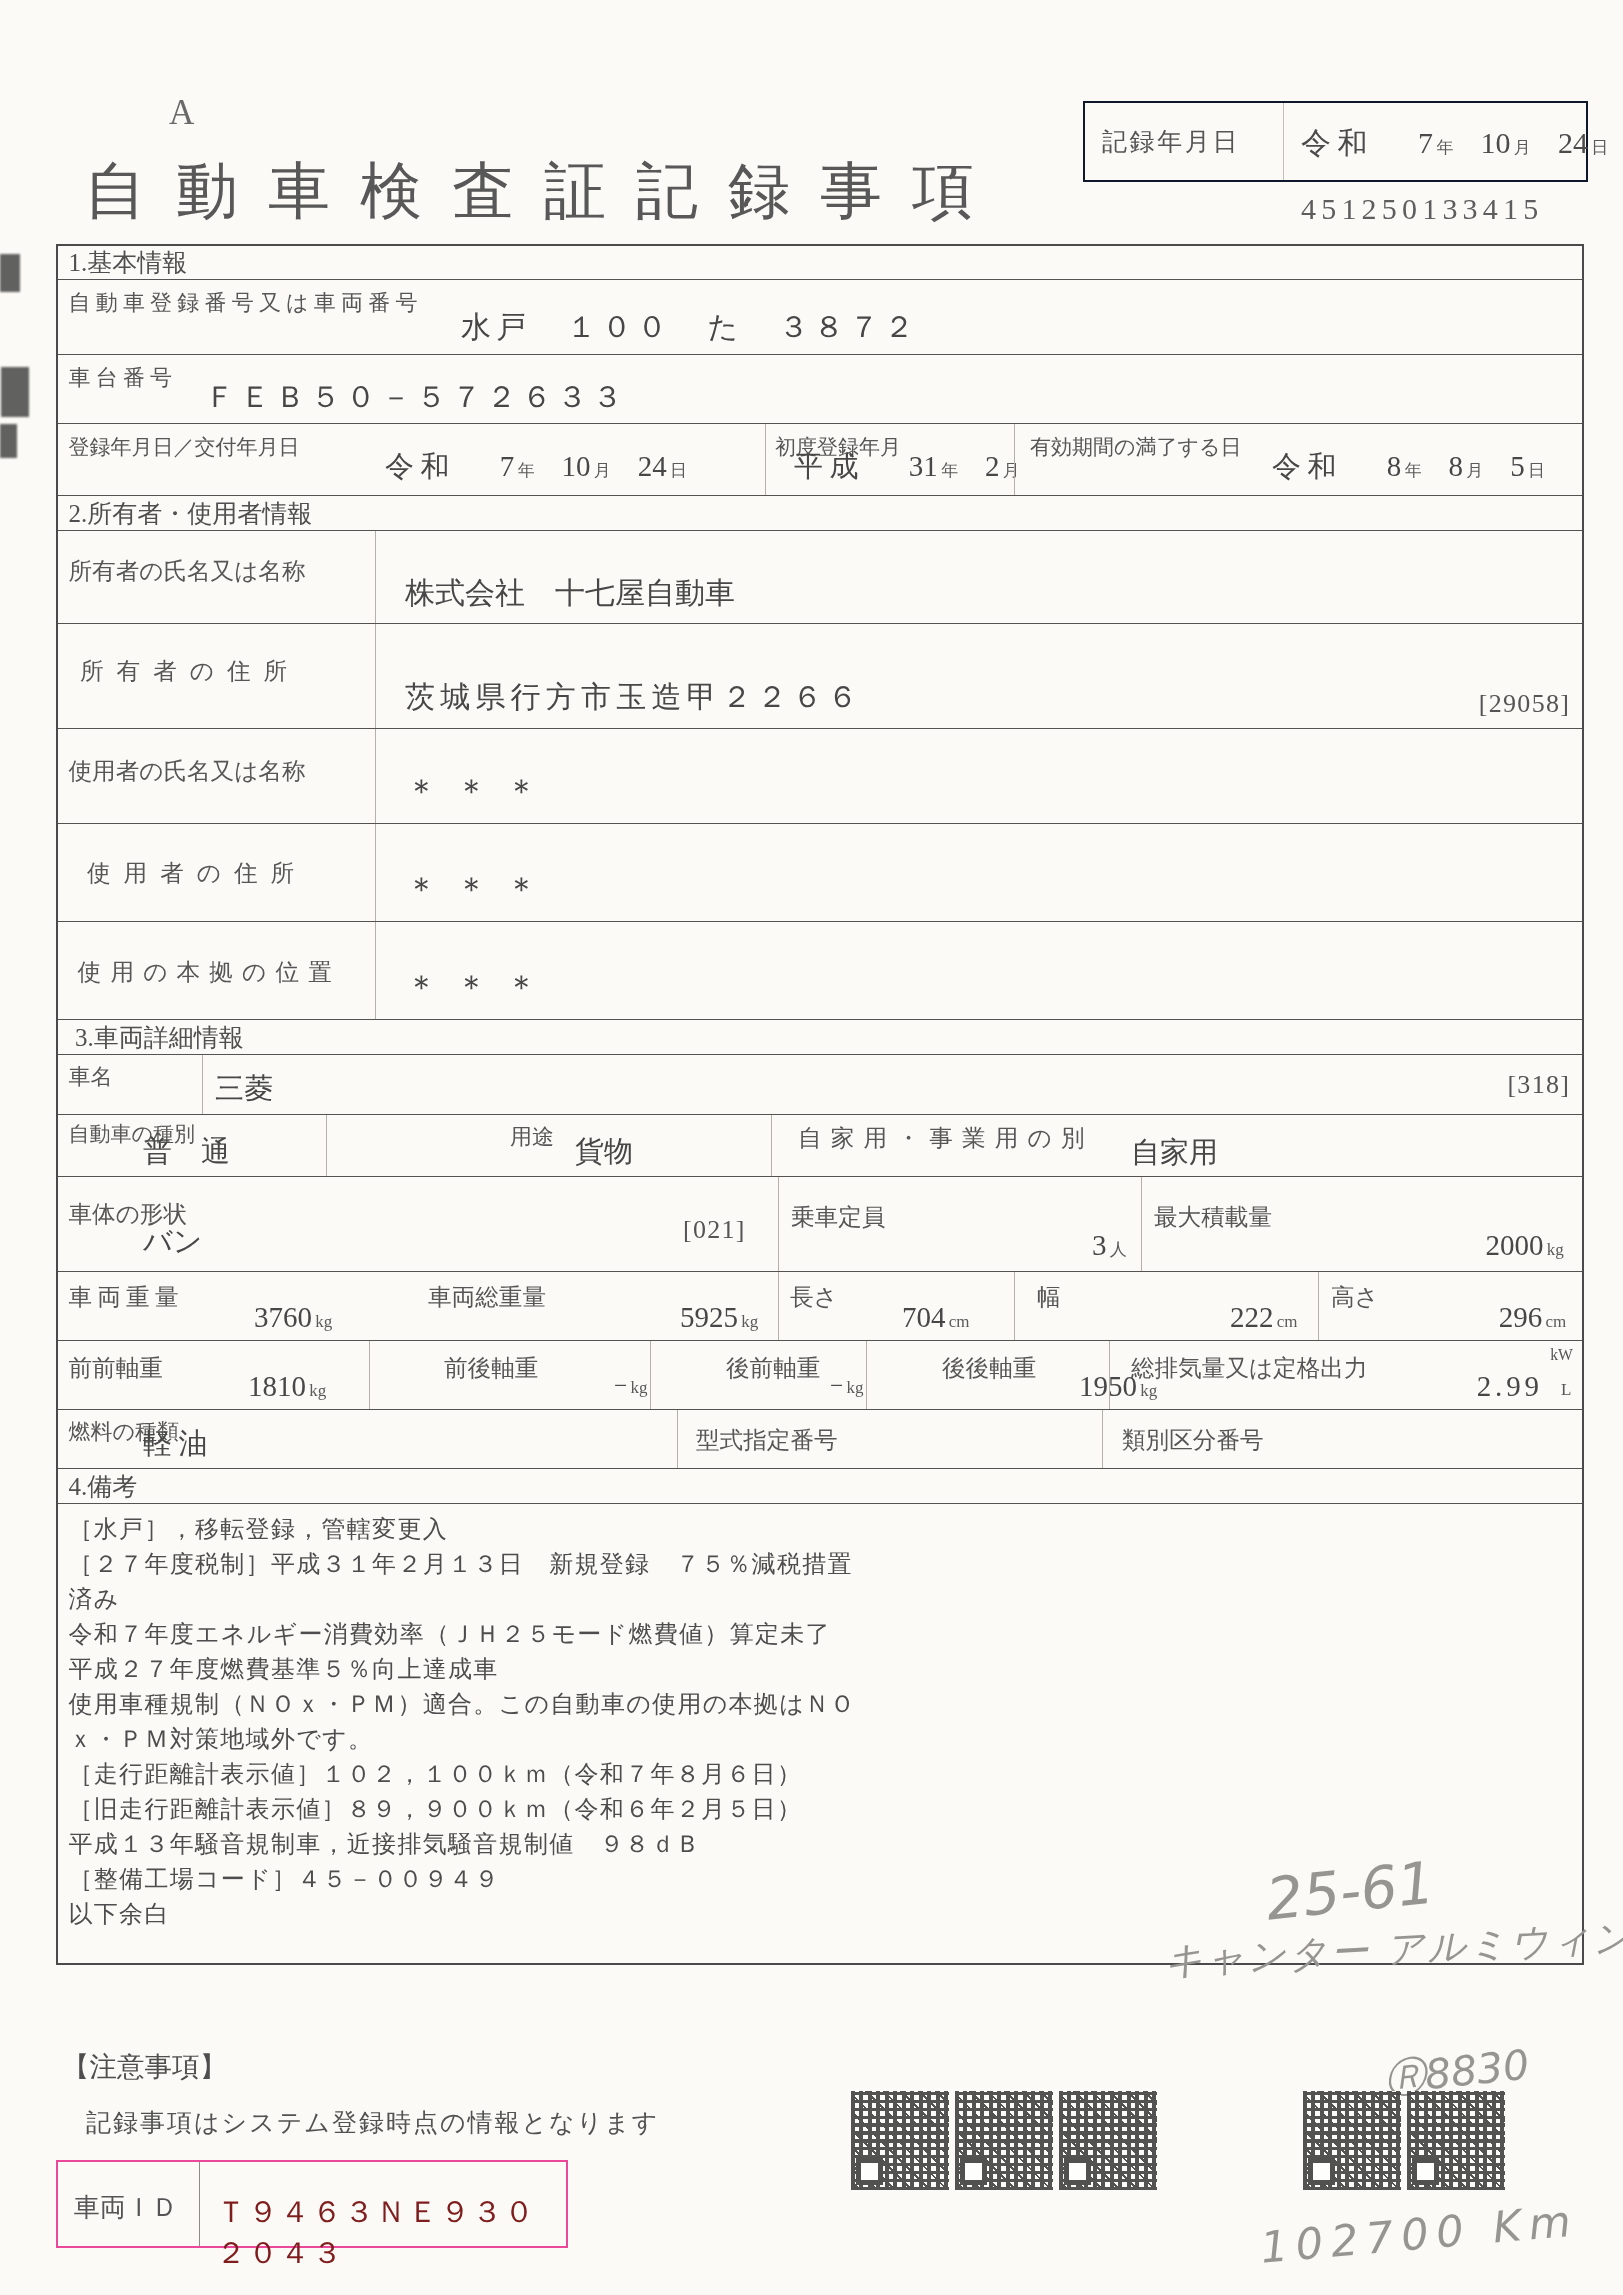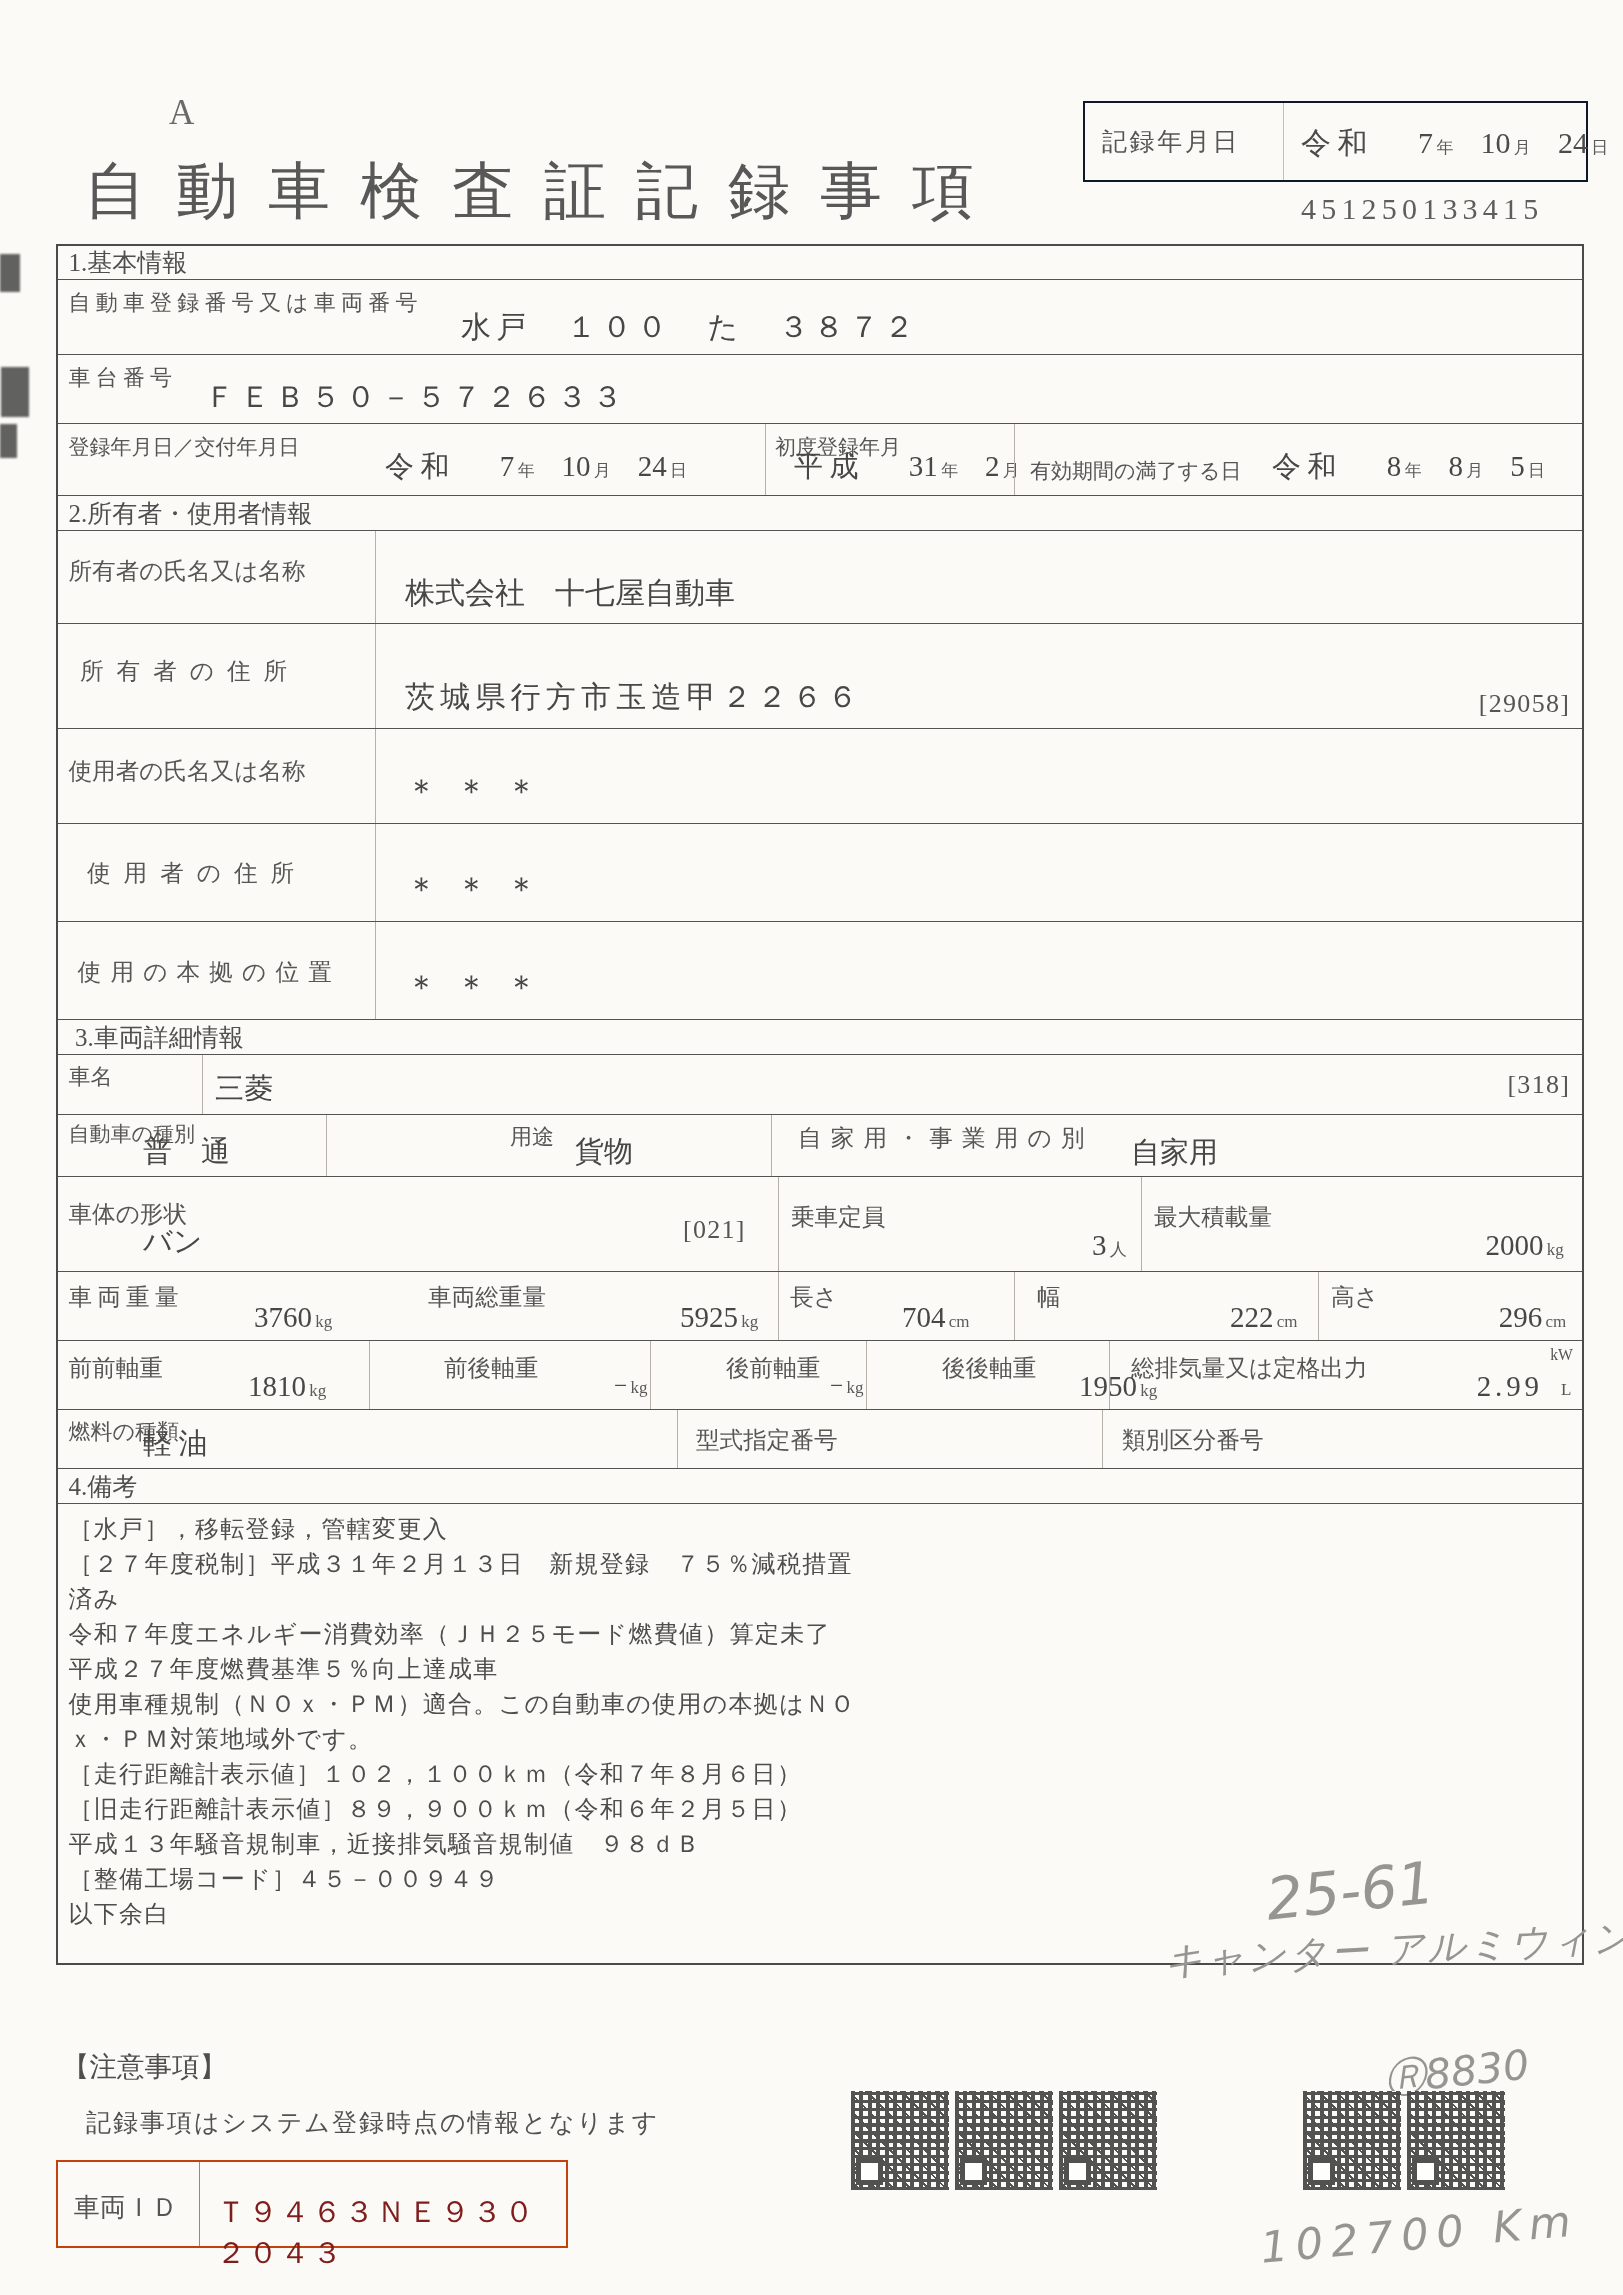--- a/index.html
+++ b/index.html
@@ -31,21 +31,21 @@
   .ls1{letter-spacing:5.2px;} .ls2{letter-spacing:13px;}
   .ast{letter-spacing:17px;font-size:33px;}
   .rem{font-size:24px;line-height:35px;color:#4d4d4d;letter-spacing:1.3px;white-space:nowrap;}
   .remwrap{position:absolute;left:10.5px;top:7.9px;right:6.5px;}
   
   .hand{position:absolute;font-family:"DejaVu Sans",sans-serif;font-style:italic;
         color:#979592;white-space:nowrap;}
   
   .notice-t{position:absolute;left:62px;top:2049px;font-size:27.5px;color:#4e4e4e;}
   .notice-b{position:absolute;left:86px;top:2106px;font-size:25px;letter-spacing:2px;color:#525252;}
-  .vidbox{position:absolute;left:56px;top:2160px;width:512px;height:88px;border:2px solid #c2410c;box-sizing:border-box;}
+  .vidbox{position:absolute;left:56px;top:2160px;width:512px;height:88px;border:2px solid #ec4899;box-sizing:border-box;}
   .vidbox .vdivider{position:absolute;left:141px;top:0;bottom:0;width:0.7px;background:#8f8b84;}
   .vidbox .vlab{position:absolute;left:15.7px;top:27.5px;font-size:26px;color:#555;}
   .vidbox .vval{position:absolute;left:158px;top:30px;font-size:30px;letter-spacing:2px;color:#7f1d1d;}
   .qr{position:absolute;width:98px;height:99px;background-color:#fdfdfc;opacity:.88;
       background-image:
         repeating-linear-gradient(90deg,#3c3c3c 0 3.9px,transparent 3.9px 8.5px),
         repeating-linear-gradient(0deg,#3c3c3c 0 3.3px,transparent 3.3px 7.9px),
         repeating-linear-gradient(45deg,transparent 0 5.2px,#3c3c3c 5.2px 7.2px,transparent 7.2px 12.4px);}
   .qr::after{content:"";position:absolute;left:4.6px;bottom:4.6px;width:17px;height:17px;
       border:5.9px solid #3a3a3a;background:#fff;}
@@ -100,21 +100,21 @@
         <span class="num">24</span><span class="u">日</span>
       </span>
       <span class="vdiv" style="left:707px;"></span>
       <span class="lab" style="left:717px;top:9.2px;font-size:21px;">初度登録年月</span>
       <span class="val date" style="left:736px;bottom:7.9px;font-size:29px;">
         <span>平成</span>
         <span class="num">31</span><span class="u">年</span>
         <span class="num">2</span><span class="u">月</span>
       </span>
       <span class="vdiv" style="left:956px;"></span>
-      <span class="lab" style="left:972px;top:9.2px;font-size:21px;margin-top:24px;">有効期間の満了する日</span>
+      <span class="lab" style="left:972px;top:9.2px;font-size:21px;">有効期間の満了する日</span>
       <span class="val date" style="left:1214px;bottom:7.9px;font-size:29px;margin-top:23px;">
         <span>令和</span>
         <span class="num">8</span><span class="u">年</span>
         <span class="num">8</span><span class="u">月</span>
         <span class="num">5</span><span class="u">日</span>
       </span>
     </div>
 
     <div class="trow sec" style="height:35px;">
       <span>2.所有者・使用者情報</span>

